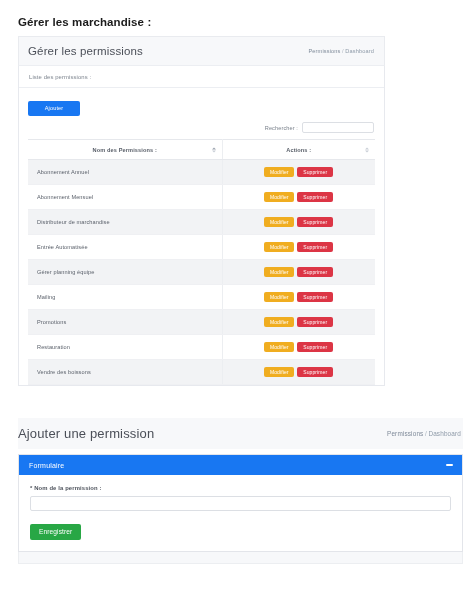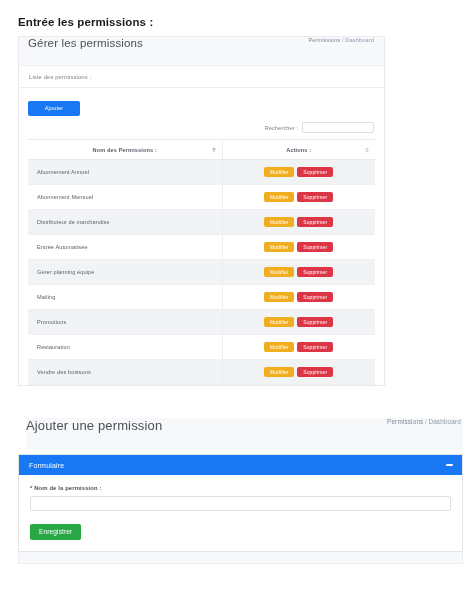--- a/index.html
+++ b/index.html
@@ -34,20 +34,21 @@
     top: 36px;
     width: 367px;
   }
   .content-header {
     background: #f7f8fa;
     border: 1px solid #e9ebef;
     border-bottom: none;
     box-sizing: border-box;
     height: 29px;
     display: flex;
+    align-items: center;
     padding: 0 10px 0 9px;
     gap: 36px;
   }
   .content-header .ch-title {
     font-size: 11.5px;
     font-weight: normal;
     color: #4b4f58;
     letter-spacing: 0.15px;
     flex: 1;
   }
@@ -222,21 +223,20 @@
     position: absolute;
     left: 18px;
     top: 404px;
     width: 445px;
   }
   #add-block .content-header {
     background: #f7f8fa;
     border: none;
     height: 31px;
     padding: 0 2px 0 0;
-    margin-left: 8px;
   }
   #add-block .ch-title {
     font-size: 13px;
     color: #4b4f58;
     letter-spacing: 0.15px;
   }
   #add-block .breadcrumb { font-size: 6.4px; }
 
   .box {
     border: 1px solid #e3e5ea;
@@ -294,21 +294,21 @@
     border-right: 1px solid #eceef1;
     border-bottom: 1px solid #eceef1;
     box-sizing: border-box;
   }
 </style>
 </head>
 <body>
 
 <div class="page">
 
-  <div class="caption" style="position:absolute;left:18px;top:16px;">Entrée les permissions :</div>
+  <div class="caption" style="position:absolute;left:18px;top:16px;">Gérer les marchandise :</div>
 
   <div id="manage-block">
 
     <div class="content-header">
       <div class="ch-title">Gérer les permissions</div>
       <div class="breadcrumb">
         <span class="crumb-link">Permissions</span><span class="crumb-sep">/</span><span class="crumb-current">Dashboard</span>
       </div>
     </div>
 

